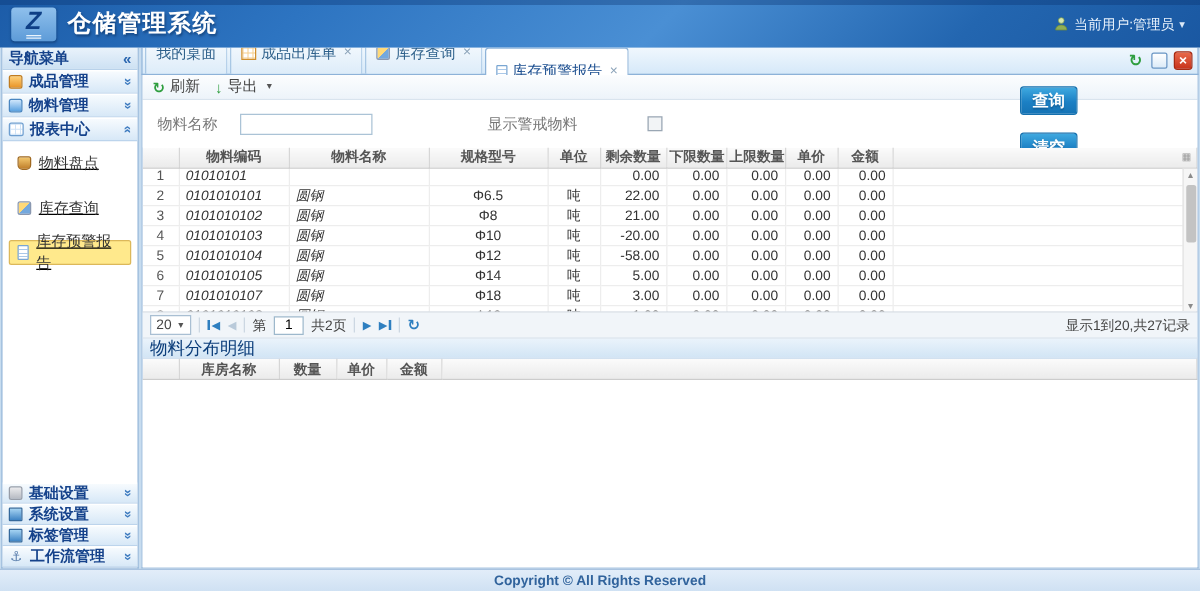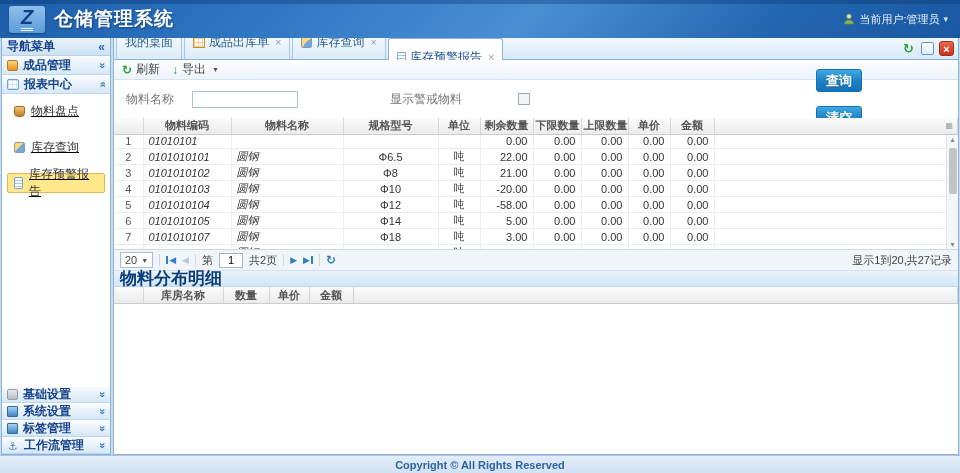--- a/index.html
+++ b/index.html
@@ -134,21 +134,21 @@
   .pgbtn.dis { color:#b9cada; }
   .pbar { display:inline-block; width:2px; height:8px; background:currentColor; }
   .pbar.l { margin-right:1px; } .pbar.r { margin-left:1px; }
   .pinp { width:24px; height:15px; border:1px solid #9db8cc; text-align:center; font-size:11px; font-family:inherit; }
   .prefresh { color:#2e7fc0; font-size:12px; font-weight:bold; cursor:pointer; line-height:1; }
   .pinfo { margin-left:auto; color:#444; font-size:11px; }
 
   
   .dtitle { height:16px; flex:0 0 16px; display:flex; align-items:center; padding:0 6px;
             background:linear-gradient(180deg,#eaf3fb,#d2e5f5); border-bottom:1px solid #c3d8ec;
-            color:#0b3d7a; font-weight:bold; font-size:17px; }
+            color:#0b3d7a; font-weight:normal; font-size:14px; }
   .dhead { flex:0 0 17px; }
   .dhead thead td { height:16px; }
   col.d-idx{width:29px} col.d-name{width:80px} col.d-qty{width:46px} col.d-price{width:40px}
   col.d-amt{width:44px} col.d-fill{width:auto}
   .dempty { flex:1; background:#fff; }
 
   
   .ftr { height:18px; flex:0 0 18px; background:linear-gradient(180deg,#e2edf9,#cfe1f3); border-top:1px solid #a9c3e0;
          display:flex; align-items:center; justify-content:center; color:#31639c; font-size:11px; font-weight:bold; }
 </style>
@@ -175,20 +175,25 @@
   <div class="bdy">
 
     <div class="sb">
       <div class="sb-title">
         <span>导航菜单</span>
         <span class="col-ic">«</span>
       </div>
       <div class="sb-grp">
         <span class="ic ic-home"></span>
         <span>成品管理</span>
+        <span class="chev down">»</span>
+      </div>
+      <div class="sb-grp">
+        <span class="ic ic-pic"></span>
+        <span>物料管理</span>
         <span class="chev down">»</span>
       </div>
       <div class="sb-grp">
         <span class="ic ic-table"></span>
         <span>报表中心</span>
         <span class="chev up">»</span>
       </div>
       <div class="sb-sub">
         <div class="sb-item">
           <span class="ic ic-basket"></span>

